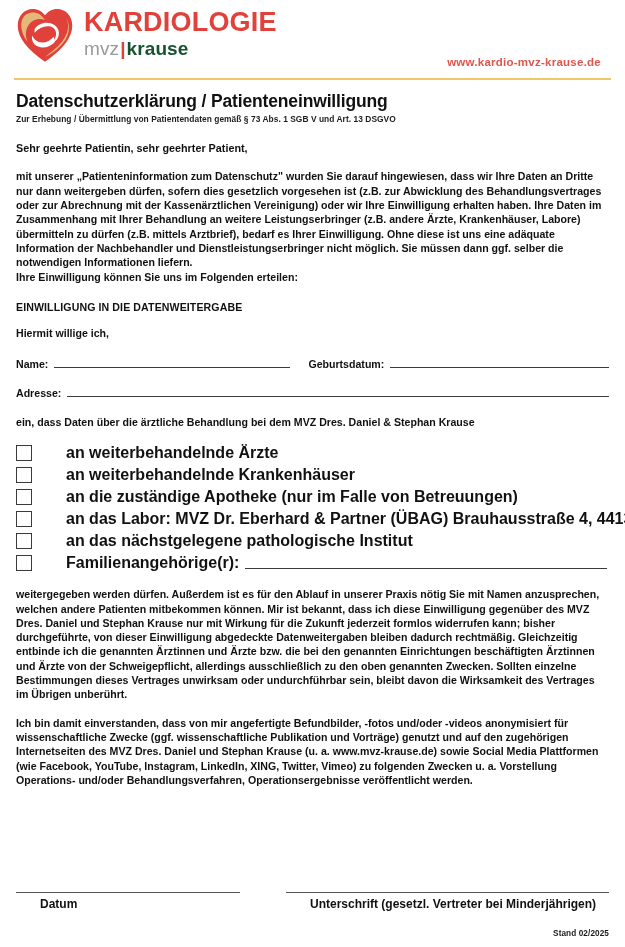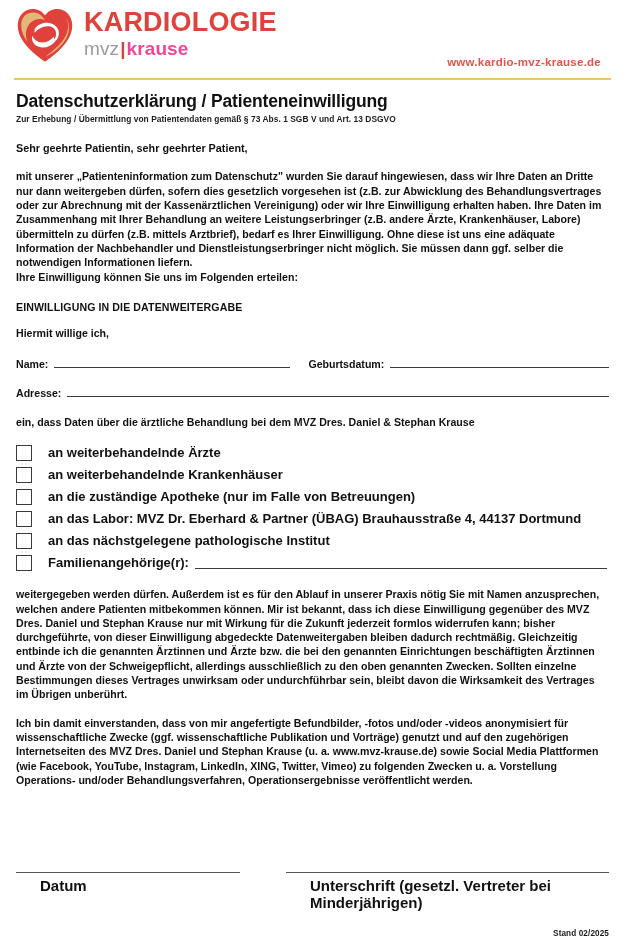--- a/index.html
+++ b/index.html
@@ -59,21 +59,21 @@
   .brand-sub .mvz {
     color: #9a9a9a;
     font-weight: normal;
   }
   .brand-sub .bar {
     color: #d8443c;
     font-weight: bold;
     margin: 0 1px;
   }
   .brand-sub .krause {
-    color: #ec4899;
+    color: #14532d;
     font-weight: bold;
     margin-top: 21px;
   }
   .site-url {
     position: absolute;
     right: 24px;
     bottom: 10px;
     font-size: 11.5px;
     font-weight: bold;
     letter-spacing: 0.25px;
@@ -170,22 +170,22 @@
   }
   .checkbox {
     width: 16px;
     height: 16px;
     border: 1.5px solid #3a3a3a;
     background: #ffffff;
     flex: 0 0 16px;
     box-sizing: border-box;
   }
   .check-label {
-    margin-left: 16px;
-    font-size: 13px;
+    margin-left: 34px;
+    font-size: 16px;
     font-weight: bold;
     white-space: nowrap;
   }
   .check-line {
     flex: 1 1 auto;
     border-bottom: 1.4px solid #3b3b3b;
     height: 11px;
     margin-left: 6px;
     margin-right: 2px;
   }
@@ -202,21 +202,21 @@
   }
   .sign-col { position: relative; }
   .sign-col.date { flex: 0 0 224px; }
   .sign-col.gap  { flex: 0 0 46px; }
   .sign-col.sig  { flex: 1 1 auto; }
   .sign-line {
     border-top: 1.4px solid #555555;
     height: 0;
   }
   .sign-caption {
-    font-size: 15px;
+    font-size: 12px;
     font-weight: bold;
     margin-top: 4px;
     color: #111111;
     padding-left: 24px;
   }
   .stand {
     position: absolute;
     right: 16px;
     bottom: 9px;
     font-size: 8.2px;

